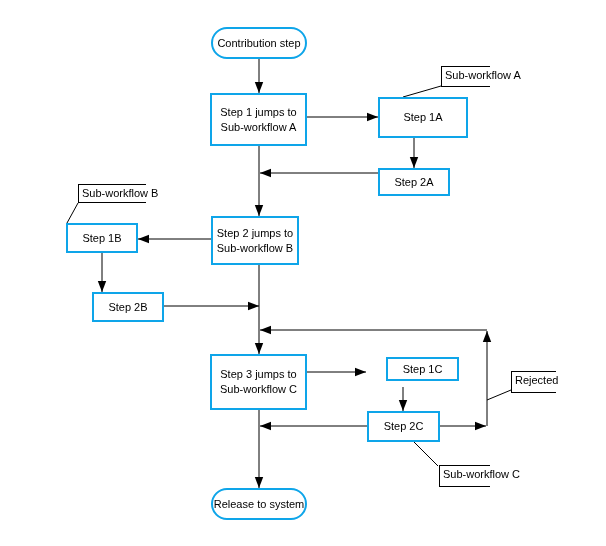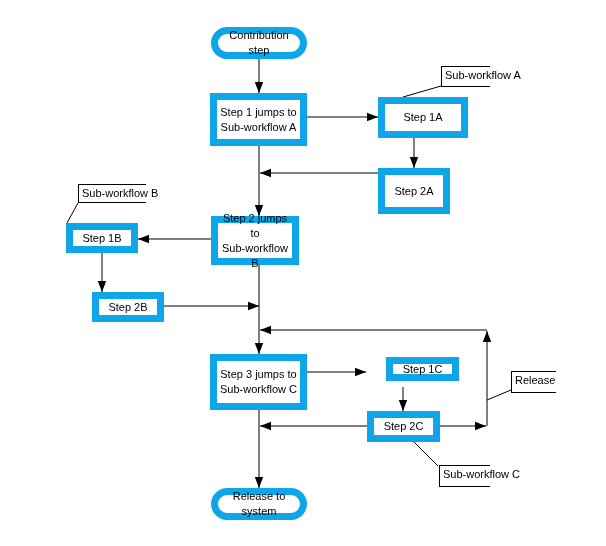--- a/index.html
+++ b/index.html
@@ -27,21 +27,21 @@
     stroke: #000000;
     stroke-width: 1;
   }
   .arrow-head {
     fill: #000000;
     stroke: none;
   }
   .node {
     position: absolute;
     box-sizing: border-box;
-    border: 7px solid #0ea5e9;
+    border: 2px solid #0ea5e9;
     background: #ffffff;
     color: #000000;
     display: flex;
     align-items: center;
     justify-content: center;
     text-align: center;
     font-size: 11px;
     line-height: 15px;
     white-space: pre-line;
   }
@@ -108,30 +108,30 @@
       <polyline points="414,442 438,466" class="leader-line"></polyline>
     </svg>
   <div id="node-layer">
       <div class="callout" style="left: 441px; top: 66px; width: 49px; height: 21px;">
         <span class="callout-text">Sub-workflow A</span>
       </div>
       <div class="callout" style="left: 78px; top: 184px; width: 68px; height: 19px;">
         <span class="callout-text">Sub-workflow B</span>
       </div>
       <div class="callout" style="left: 511px; top: 371px; width: 45px; height: 22px;">
-        <span class="callout-text">Release</span>
+        <span class="callout-text">Rejected</span>
       </div>
       <div class="callout" style="left: 439px; top: 465px; width: 51px; height: 22px;">
         <span class="callout-text">Sub-workflow C</span>
       </div>
       <div class="node terminator" style="left: 211px; top: 27px; width: 96px; height: 32px;">Contribution step</div>
       <div class="node process" style="left: 210px; top: 93px; width: 97px; height: 53px;">Step 1 jumps to
 Sub-workflow A</div>
       <div class="node process" style="left: 378px; top: 97px; width: 90px; height: 41px;">Step 1A</div>
-      <div class="node process" style="left: 378px; top: 168px; width: 72px; height: 46px;">Step 2A</div>
+      <div class="node process" style="left: 378px; top: 168px; width: 72px; height: 28px;">Step 2A</div>
       <div class="node process" style="left: 211px; top: 216px; width: 88px; height: 49px;">Step 2 jumps to
 Sub-workflow B</div>
       <div class="node process" style="left: 66px; top: 223px; width: 72px; height: 30px;">Step 1B</div>
       <div class="node process" style="left: 66px; top: 292px; width: 72px; height: 30px; margin-left: 26px;">Step 2B</div>
       <div class="node process" style="left: 210px; top: 354px; width: 97px; height: 56px;">Step 3 jumps to
 Sub-workflow C</div>
       <div class="node process" style="left: 386px; top: 357px; width: 73px; height: 24px;">Step 1C</div>
       <div class="node process" style="left: 367px; top: 411px; width: 73px; height: 31px;">Step 2C</div>
       <div class="node terminator" style="left: 211px; top: 488px; width: 96px; height: 32px;">Release to system</div>
     </div>

